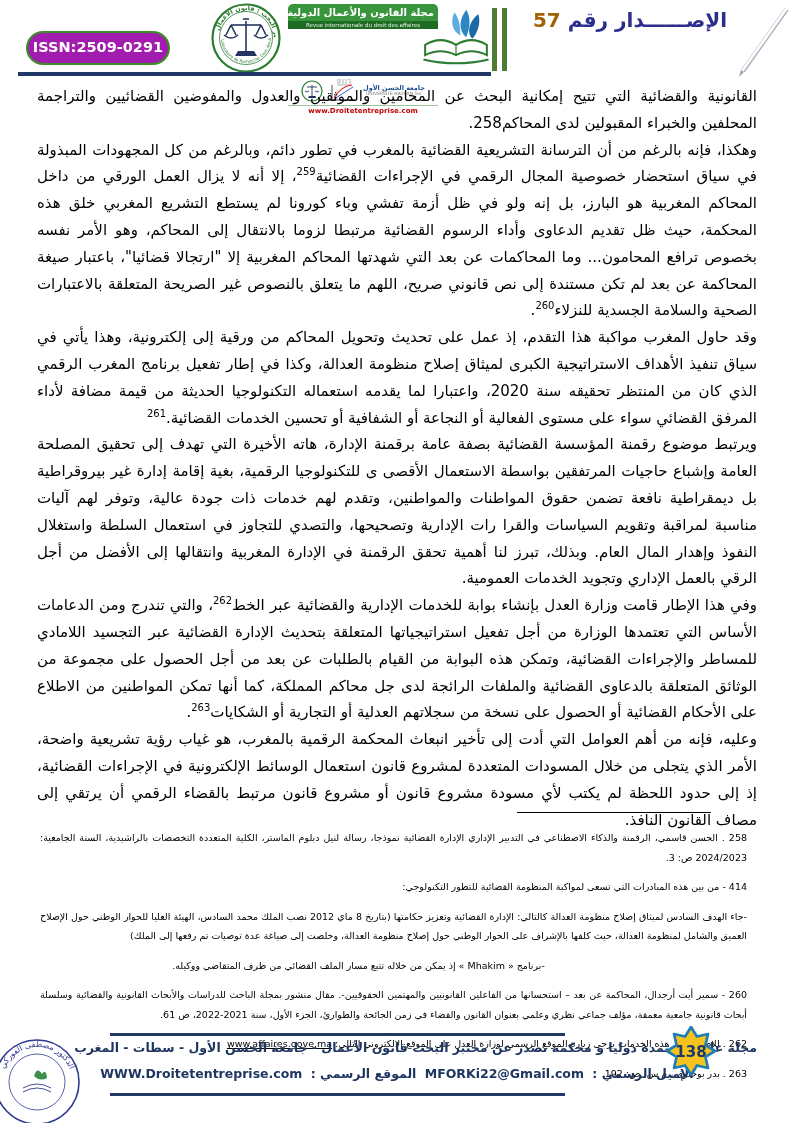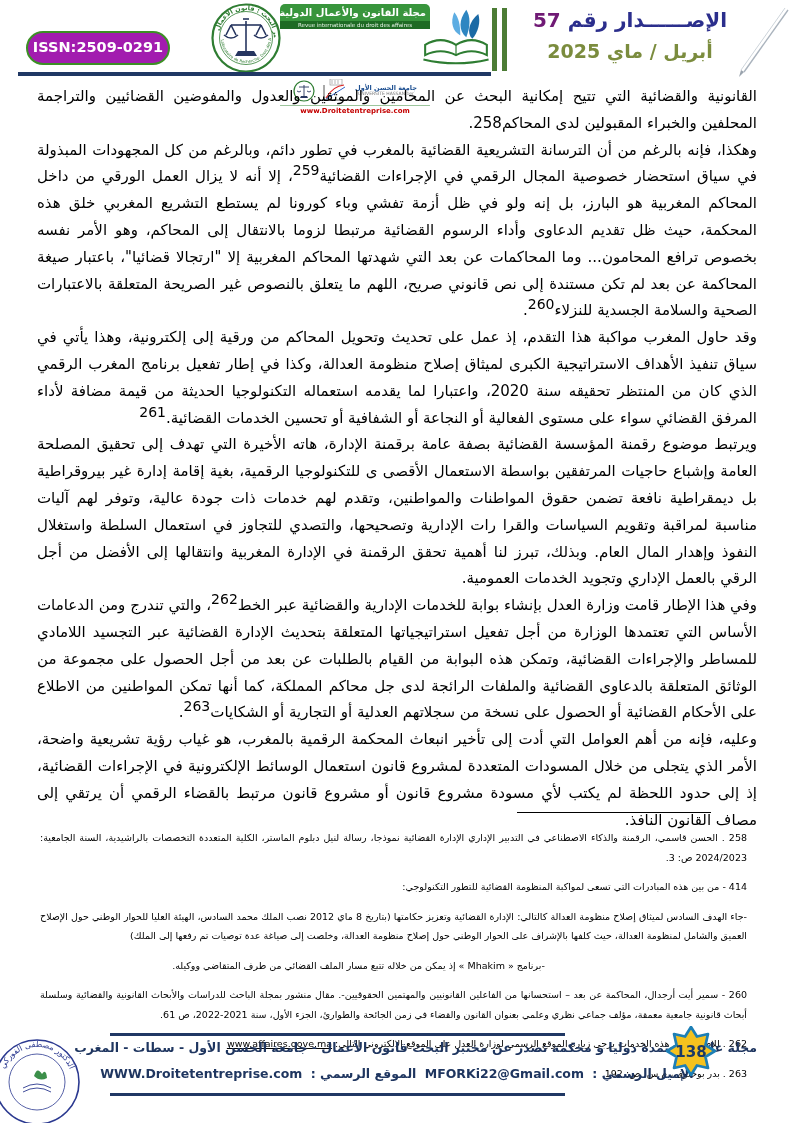--- a/index.html
+++ b/index.html
@@ -8,47 +8,47 @@
     margin:0 auto;overflow:hidden;
     font-family:"DejaVu Sans",sans-serif;
   }
   
   .issn-pill{
     position:absolute;left:26px;top:31px;width:140px;height:30px;
     background:#a21caf;border:2px solid #3c8f25;border-radius:17px;
     color:#fff;font-weight:bold;font-size:14.5px;line-height:28px;text-align:center;
   }
   .lab-logo{position:absolute;left:210px;top:2px;}
-  .journal-logo{position:absolute;left:280px;top:4px;width:150px;}
+  .journal-logo{position:absolute;left:288px;top:4px;width:150px;}
   .jl-banner{background:#38953c;color:#fff;font-size:10px;font-weight:bold;
     padding:3px 4px;border-radius:5px 5px 0 0;text-align:center;direction:rtl;white-space:nowrap;}
   .jl-strip{background:#1e6b24;color:#e8f2e8;font-size:5.5px;text-align:center;padding:1px 2px;white-space:nowrap;}
   .jl-mid{display:flex;align-items:center;justify-content:center;gap:5px;padding:2px 0;background:#fff;margin-top:48px;}
   .jl-univ{text-align:center;line-height:1.1;}
   .jl-univ .ar{color:#1d4f91;font-size:6.5px;font-weight:bold;}
   .jl-univ .fr{color:#777;font-size:4.5px;}
   .jl-site{color:#c40000;font-size:7px;font-weight:bold;text-align:center;
     border-top:1px solid #9cc59c;padding-top:1px;background:#fff;}
   .book-logo{position:absolute;left:420px;top:4px;z-index:2;}
   .green-bars{position:absolute;left:492px;top:8px;height:63px;display:flex;gap:5px;}
   .green-bars div{width:5px;height:100%;background:#4c7c35;}
   .issue-block{position:absolute;left:505px;top:8px;width:250px;text-align:center;direction:rtl;}
   .issue-line{font-size:20px;font-weight:bold;color:#2b2e8c;white-space:nowrap;}
-  .issue-line .num{color:#701a75;margin-top:28px;}
+  .issue-line .num{color:#a16207;margin-top:28px;}
   .date-line{font-size:19px;font-weight:bold;color:#7b8c3e;margin-top:8px;white-space:nowrap;}
   .pencil{position:absolute;right:2px;top:4px;}
   .header-rule{position:absolute;left:18px;top:72px;width:473px;height:4px;background:#203864;}
   
   .body-text{
     position:absolute;top:83px;left:37px;width:720px;
     direction:rtl;text-align:justify;color:#000;
     font-size:15px;line-height:26.8px;
   }
   .body-text p{margin:0;}
-  .body-text sup{font-size:14px;line-height:0;}
+  .body-text sup{font-size:10px;line-height:0;}
   
   .fn-sep{position:absolute;left:517px;top:812px;width:194px;border-top:1.6px solid #000;}
   .footnotes{
     position:absolute;top:818px;left:30px;width:727px;
     direction:rtl;text-align:justify;color:#000;
     font-size:9.5px;line-height:19.5px;
   }
   .footnotes p{margin:10px;}
   .fn-center{text-align:center;padding-left:40px;padding-right:110px;}
   .fn-link{color:#000;text-decoration:underline;}
@@ -142,21 +142,20 @@
     <div class="green-bars">
         <div></div>
         <div></div>
       </div>
 
     <div class="issue-block">
       <div class="issue-line">
         <span>الإصــــــدار رقم</span>
         <span class="num">57</span>
       </div>
-      <div class="date-line">أبريل / ماي 2025</div>
     </div>
 
     <svg class="pencil" width="78" height="80" viewBox="0 0 78 80">
       <line x1="74" y1="6" x2="30" y2="68" stroke="#aab3bd" stroke-width="1.4"></line>
       <line x1="71" y1="4" x2="27" y2="66" stroke="#cdd4da" stroke-width="1"></line>
       <path d="M30,68 L27,66 L25,73 Z" fill="#9aa3ad"></path>
     </svg>
 
     <div class="header-rule"></div>
   </div>

